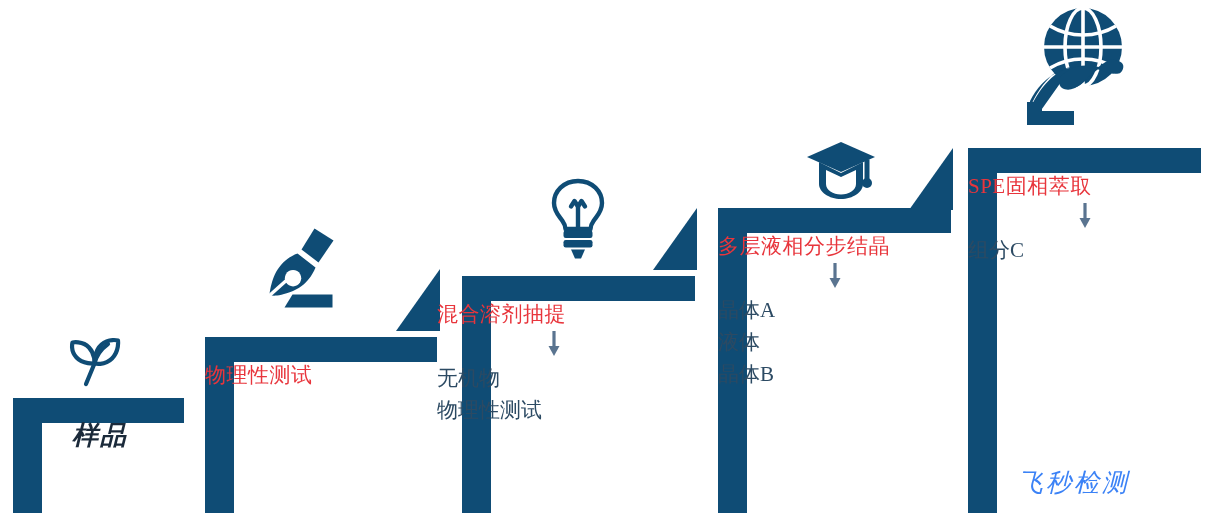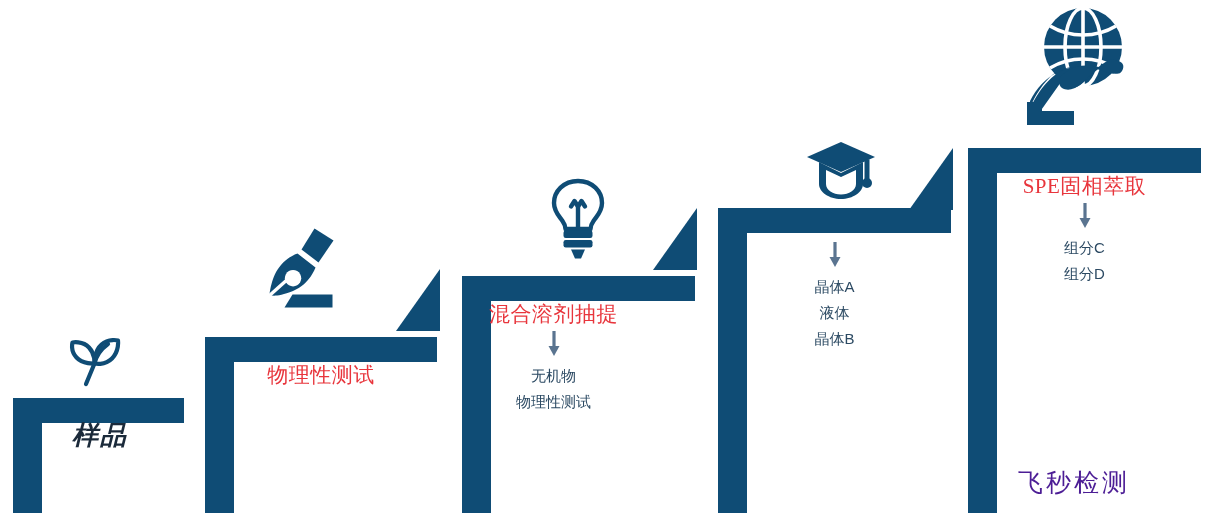--- a/index.html
+++ b/index.html
@@ -46,60 +46,60 @@
   .icon {
     position: absolute;
   }
   .icon svg {
     display: block;
   }
 
   
   .label-block {
     position: absolute;
-    text-align: center;
     line-height: 1.0;
     white-space: nowrap;
   }
   .title-red {
     color: #e8353c;
     font-size: 21px;
     font-family: "Liberation Serif", "DejaVu Serif", serif;
     letter-spacing: 0.5px;
     white-space: nowrap;
   }
   .arrow-down {
     margin: 6px auto 4px auto;
     width: 14px;
     height: 26px;
     display: block;
   }
   .sub-item {
     color: #2c4a63;
-    font-size: 15px;
-    font-family: Liberation Sans, sans-serif;
+    font-size: 21px;
+    font-family: Liberation Serif, serif;
     margin-top: 11px;
     white-space: nowrap;
   }
   .first-label {
     position: absolute;
     color: #1b2a3a;
     font-size: 26px;
     font-weight: bold;
     font-family: "Liberation Serif", "DejaVu Serif", serif;
     white-space: nowrap;
     letter-spacing: 2px;
   }
   .watermark {
     position: absolute;
-    color: #4c1d95;
+    color: #3b82f6;
     font-size: 25px;
     font-family: "Liberation Serif", "DejaVu Serif", serif;
     letter-spacing: 3px;
     white-space: nowrap;
+    font-style: italic;
   }
 </style>
 </head>
 <body>
 
 <div id="stage">
 
   <div class="step" style="left:13px; top:398px; width:171px; height:115px;">
     <div class="tread" style="width:171px;"></div>
     <div class="riser" style="width:29px; height:115px;"></div>
@@ -190,20 +190,21 @@
         <path d="M36 2 L70 17 L36 32 L2 17 Z"></path>
         <path d="M14 22 L14 44 C14 52 24 59 36 59 C48 59 58 52 58 44 L58 22 L36 33 Z"></path>
         <path d="M64.5 19.5 L64.5 40 L59.5 40 L59.5 19.5 Z"></path>
         <circle cx="62" cy="43" r="5"></circle>
       </g>
       <path d="M21 30 L21 44 C21 50 28 54.5 36 54.5 C44 54.5 51 50 51 44 L51 30 L36 37 Z" fill="#ffffff"></path>
     </svg>
   </div>
 
   <div class="label-block" style="left:718px; top:236px; width:233px;">
+    <div class="title-red">多层液相分步结晶</div>
     <svg class="arrow-down" viewBox="0 0 14 26" aria-hidden="true">
       <path d="M7 0 L7 17" stroke="#5a7490" stroke-width="3.2"></path>
       <path d="M1.5 15 L7 25 L12.5 15 Z" fill="#5a7490"></path>
     </svg>
     <div class="sub-item">晶体A</div>
     <div class="sub-item">液体</div>
     <div class="sub-item">晶体B</div>
   </div>
 
   <div class="step" style="left:968px; top:148px; width:233px; height:365px;">
@@ -231,18 +232,17 @@
     </svg>
   </div>
 
   <div class="label-block" style="left:968px; top:176px; width:233px;">
     <div class="title-red">SPE固相萃取</div>
     <svg class="arrow-down" viewBox="0 0 14 26" aria-hidden="true">
       <path d="M7 0 L7 17" stroke="#5a7490" stroke-width="3.2"></path>
       <path d="M1.5 15 L7 25 L12.5 15 Z" fill="#5a7490"></path>
     </svg>
     <div class="sub-item">组分C</div>
-    <div class="sub-item">组分D</div>
   </div>
 
   <div class="watermark" style="left:1018px; top:466px;">飞秒检测</div>
 
 </div>
 
 </body></html>

